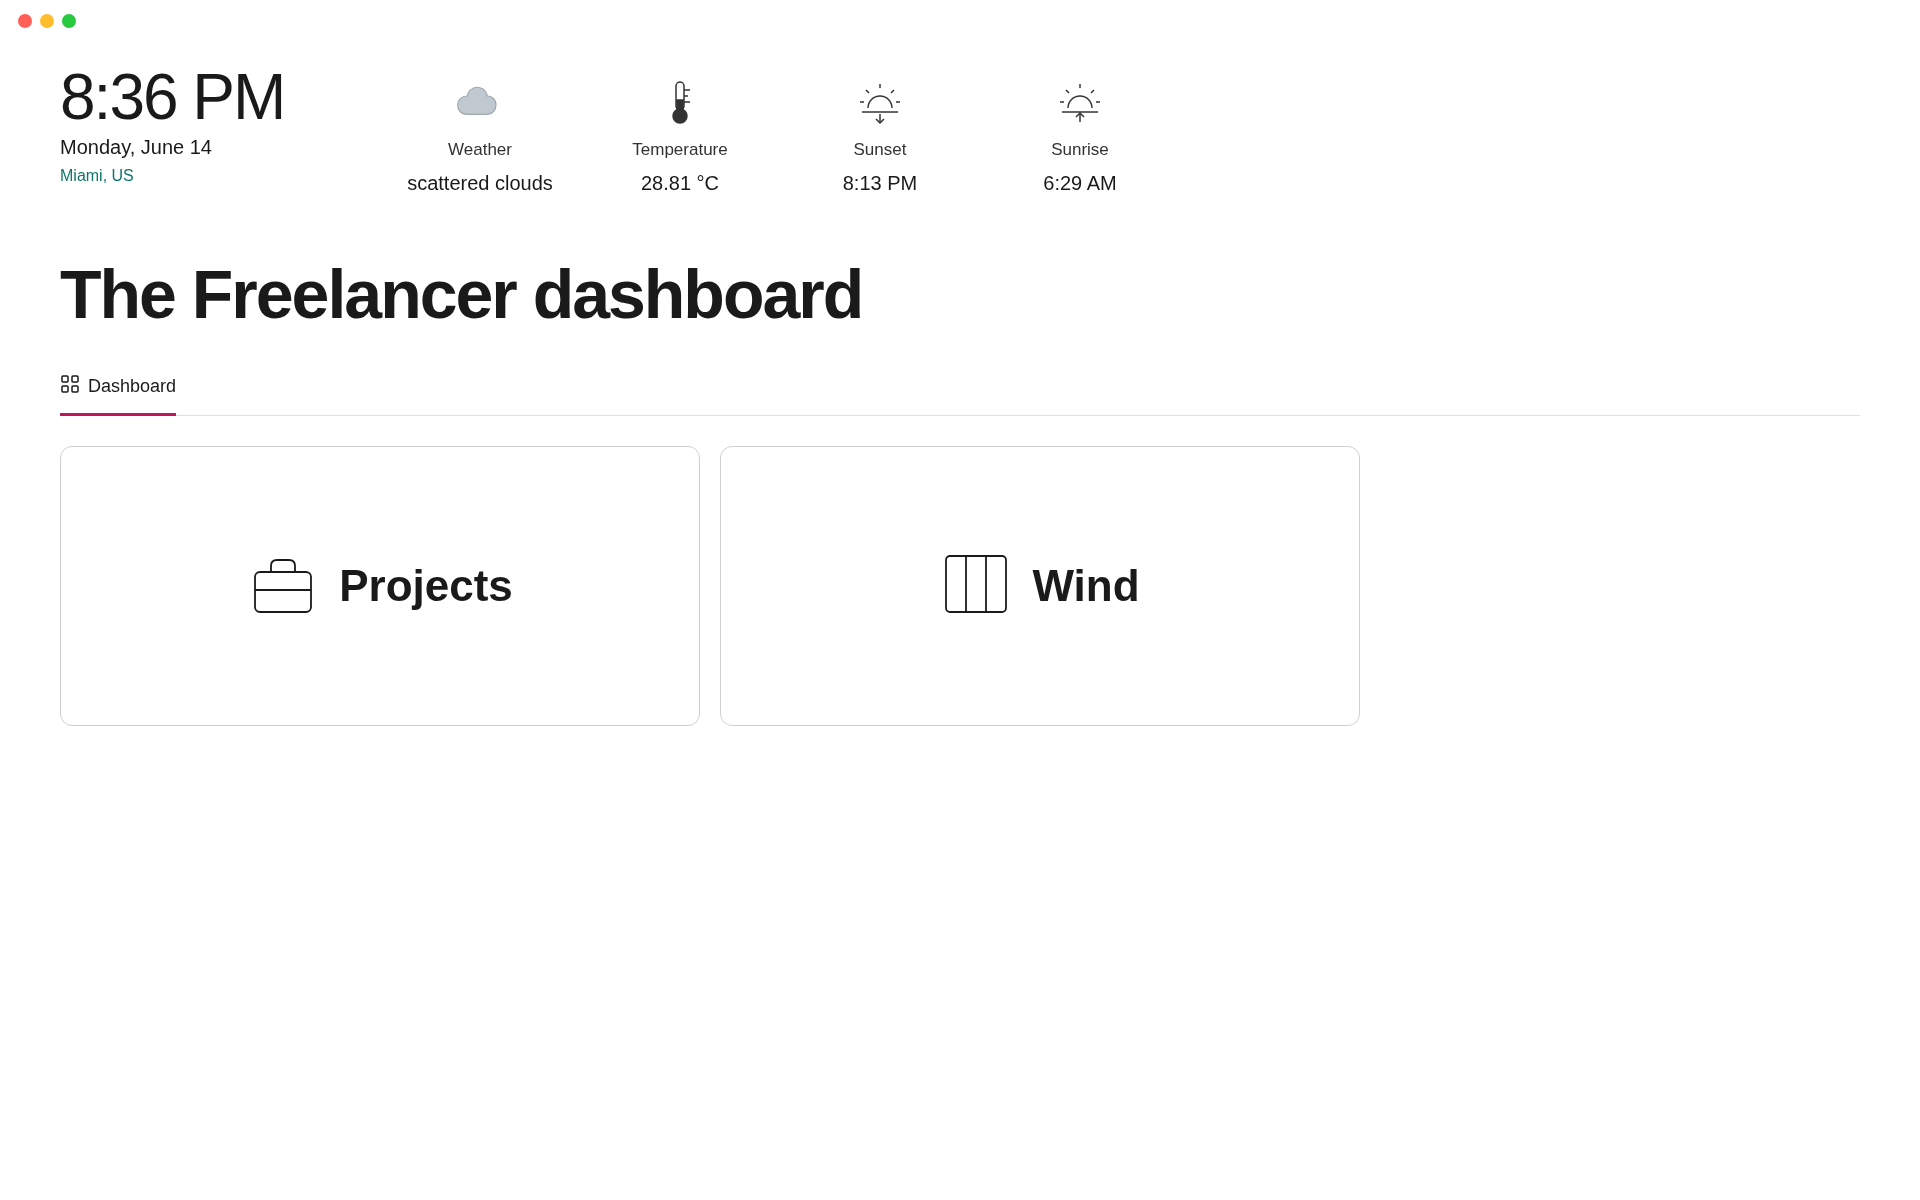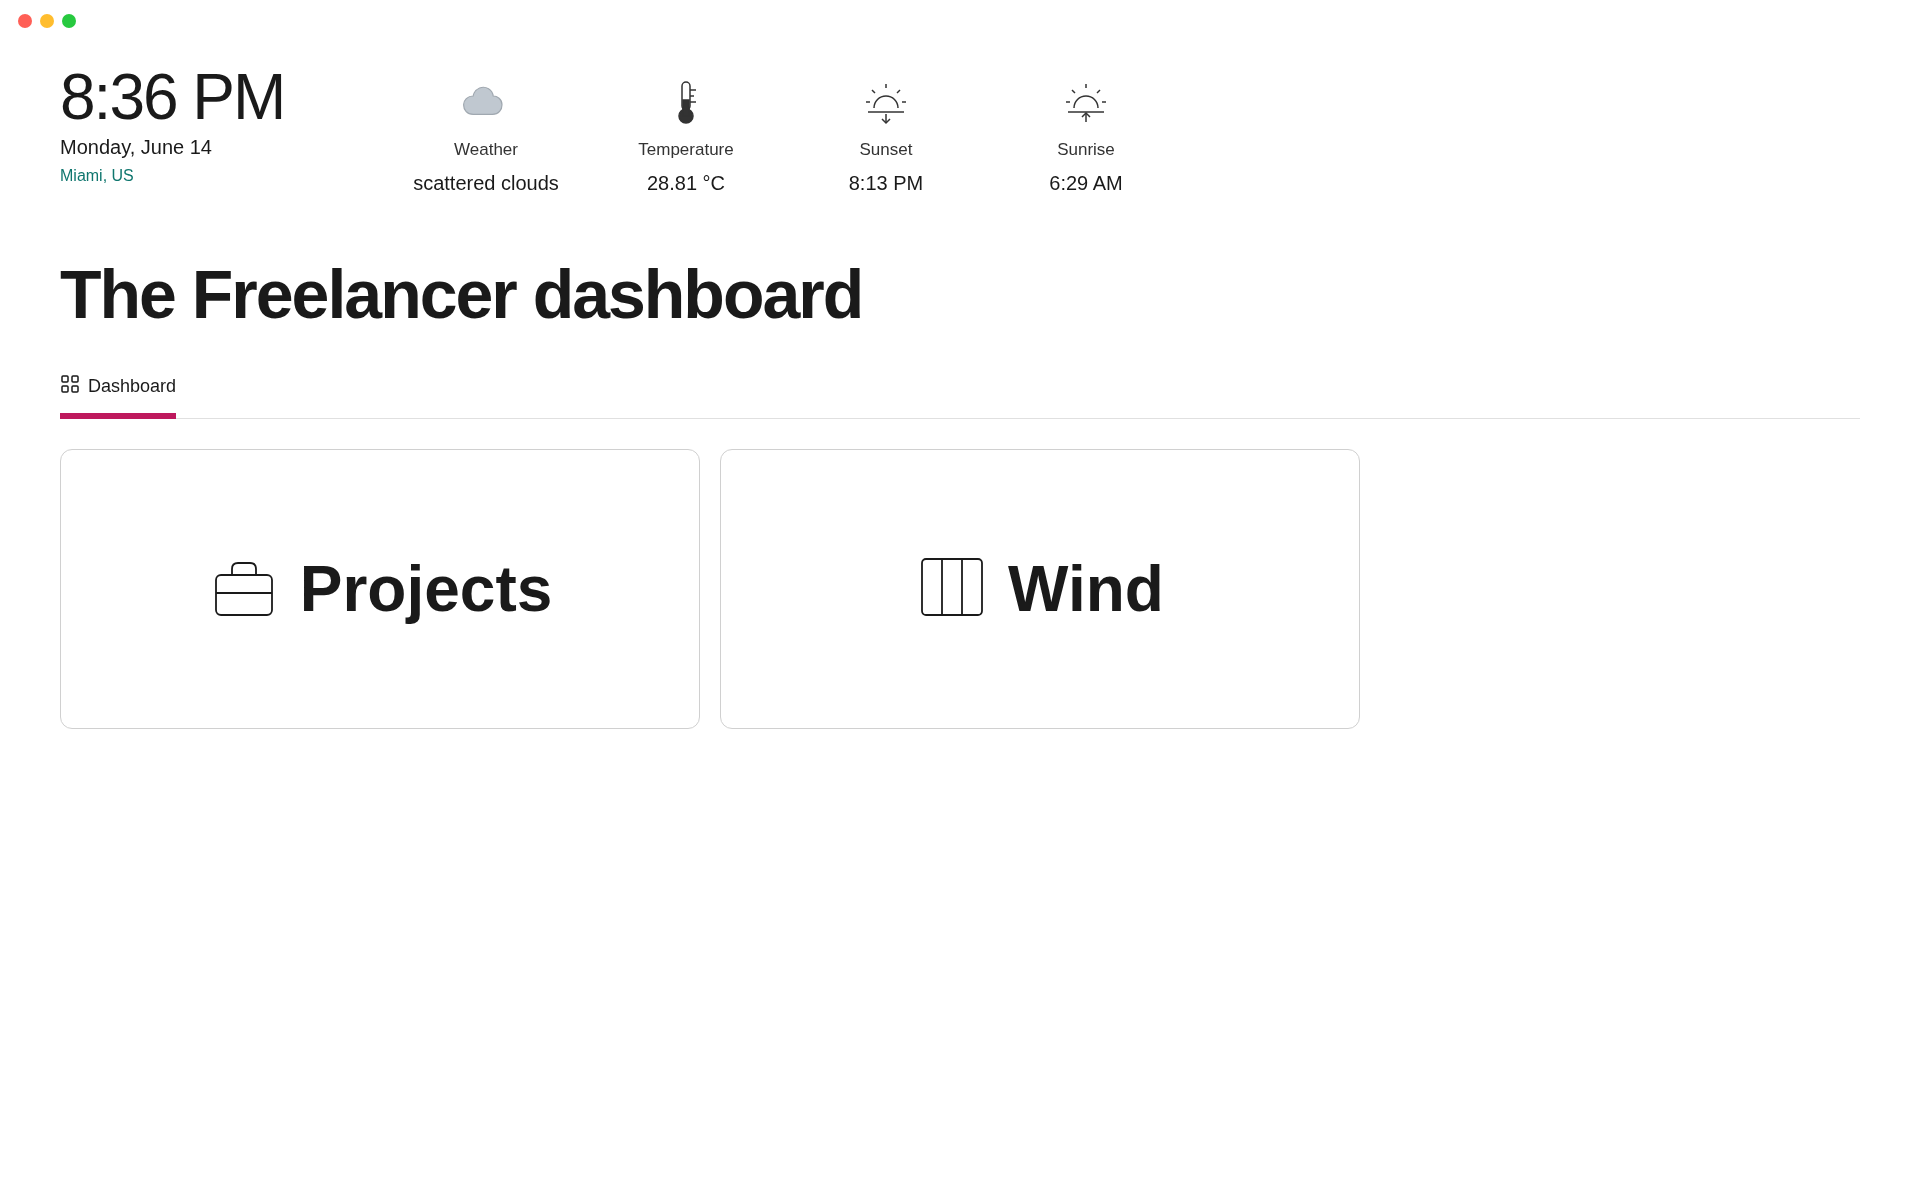--- a/index.html
+++ b/index.html
@@ -32,21 +32,21 @@
 
     
     .main-content {
       padding: 20px 60px 40px 60px;
     }
 
     
     .top-row {
       display: flex;
       align-items: flex-start;
-      gap: 6px;
+      gap: 0;
       margin-bottom: 60px;
     }
 
     .datetime-section {
       min-width: 320px;
     }
 
     .time-display {
       font-size: 64px;
       font-weight: 300;
@@ -138,21 +138,21 @@
 
     .tab-item {
       display: flex;
       align-items: center;
       gap: 8px;
       padding: 10px 0 14px 0;
       margin-right: 40px;
       font-size: 18px;
       font-weight: 500;
       color: #1a1a1a;
-      border-bottom: 6px solid #be185d;
+      border-bottom: 3px solid #be185d;
       cursor: pointer;
       position: relative;
       bottom: -1px;
     }
 
     .tab-icon svg {
       width: 20px;
       height: 20px;
       stroke: #1a1a1a;
       fill: none;
@@ -181,21 +181,21 @@
 
     .card-icon svg {
       width: 72px;
       height: 72px;
       stroke: #1a1a1a;
       fill: none;
       stroke-width: 1.8;
     }
 
     .card-label {
-      font-size: 64px;
+      font-size: 44px;
       font-weight: 700;
       color: #1a1a1a;
     }
   </style>
 </head>
 <body>
 
 <div class="title-bar">
   <span class="traffic-light tl-close"></span>
   <span class="traffic-light tl-minimize"></span>

